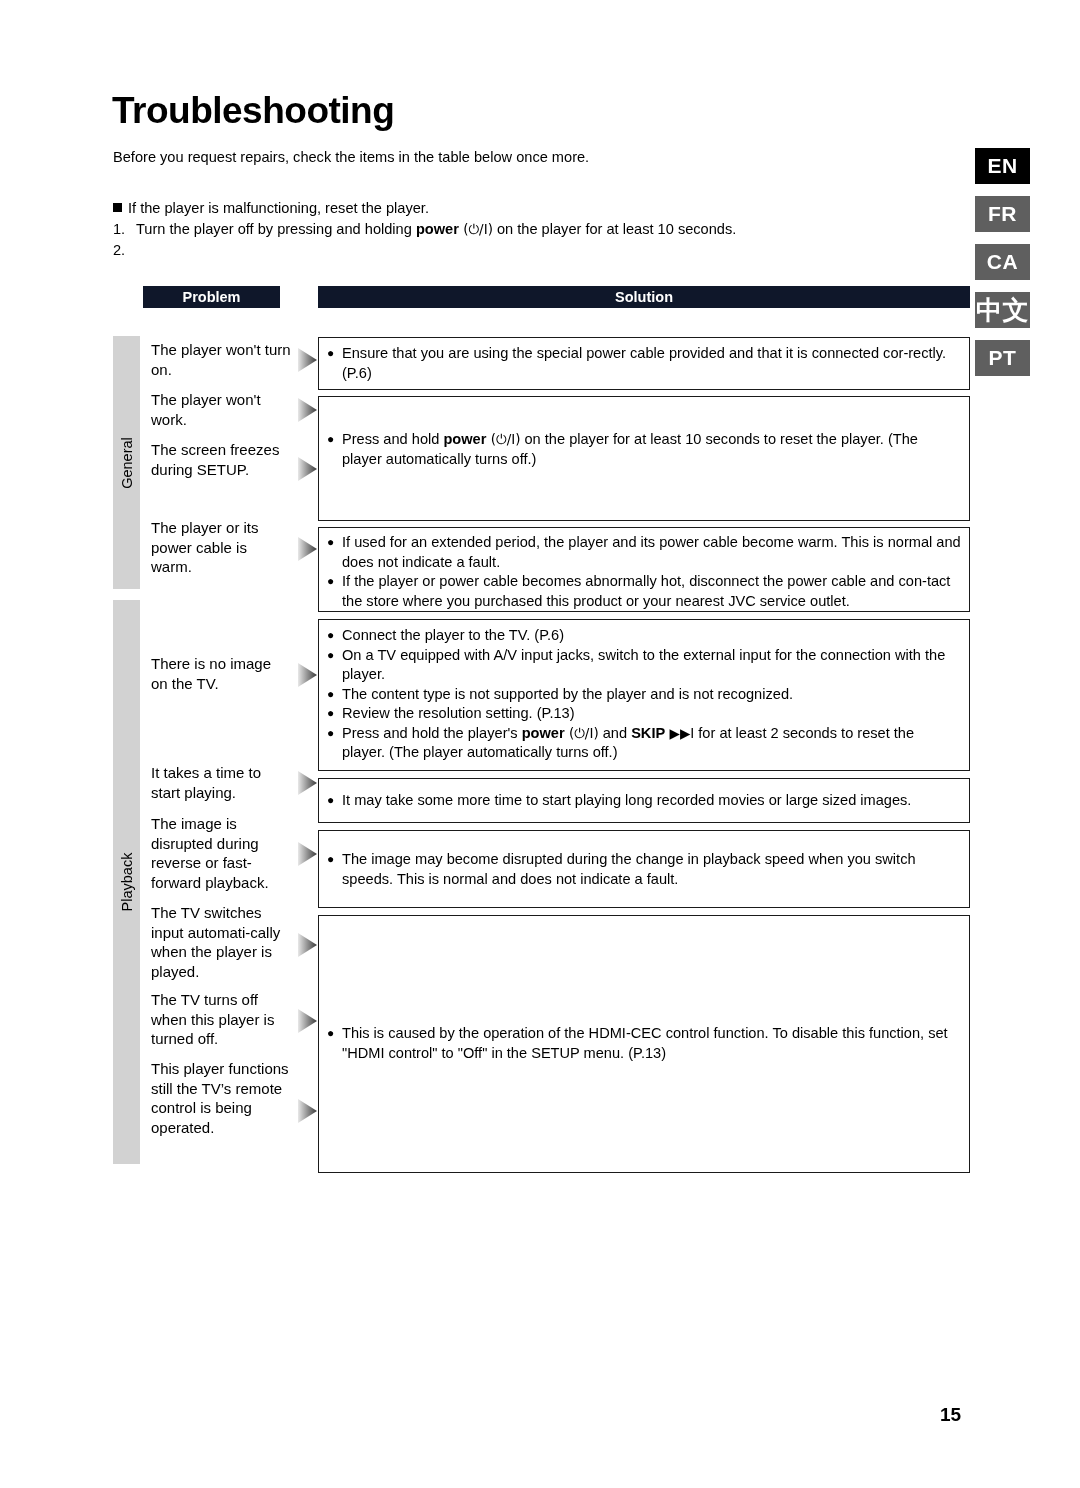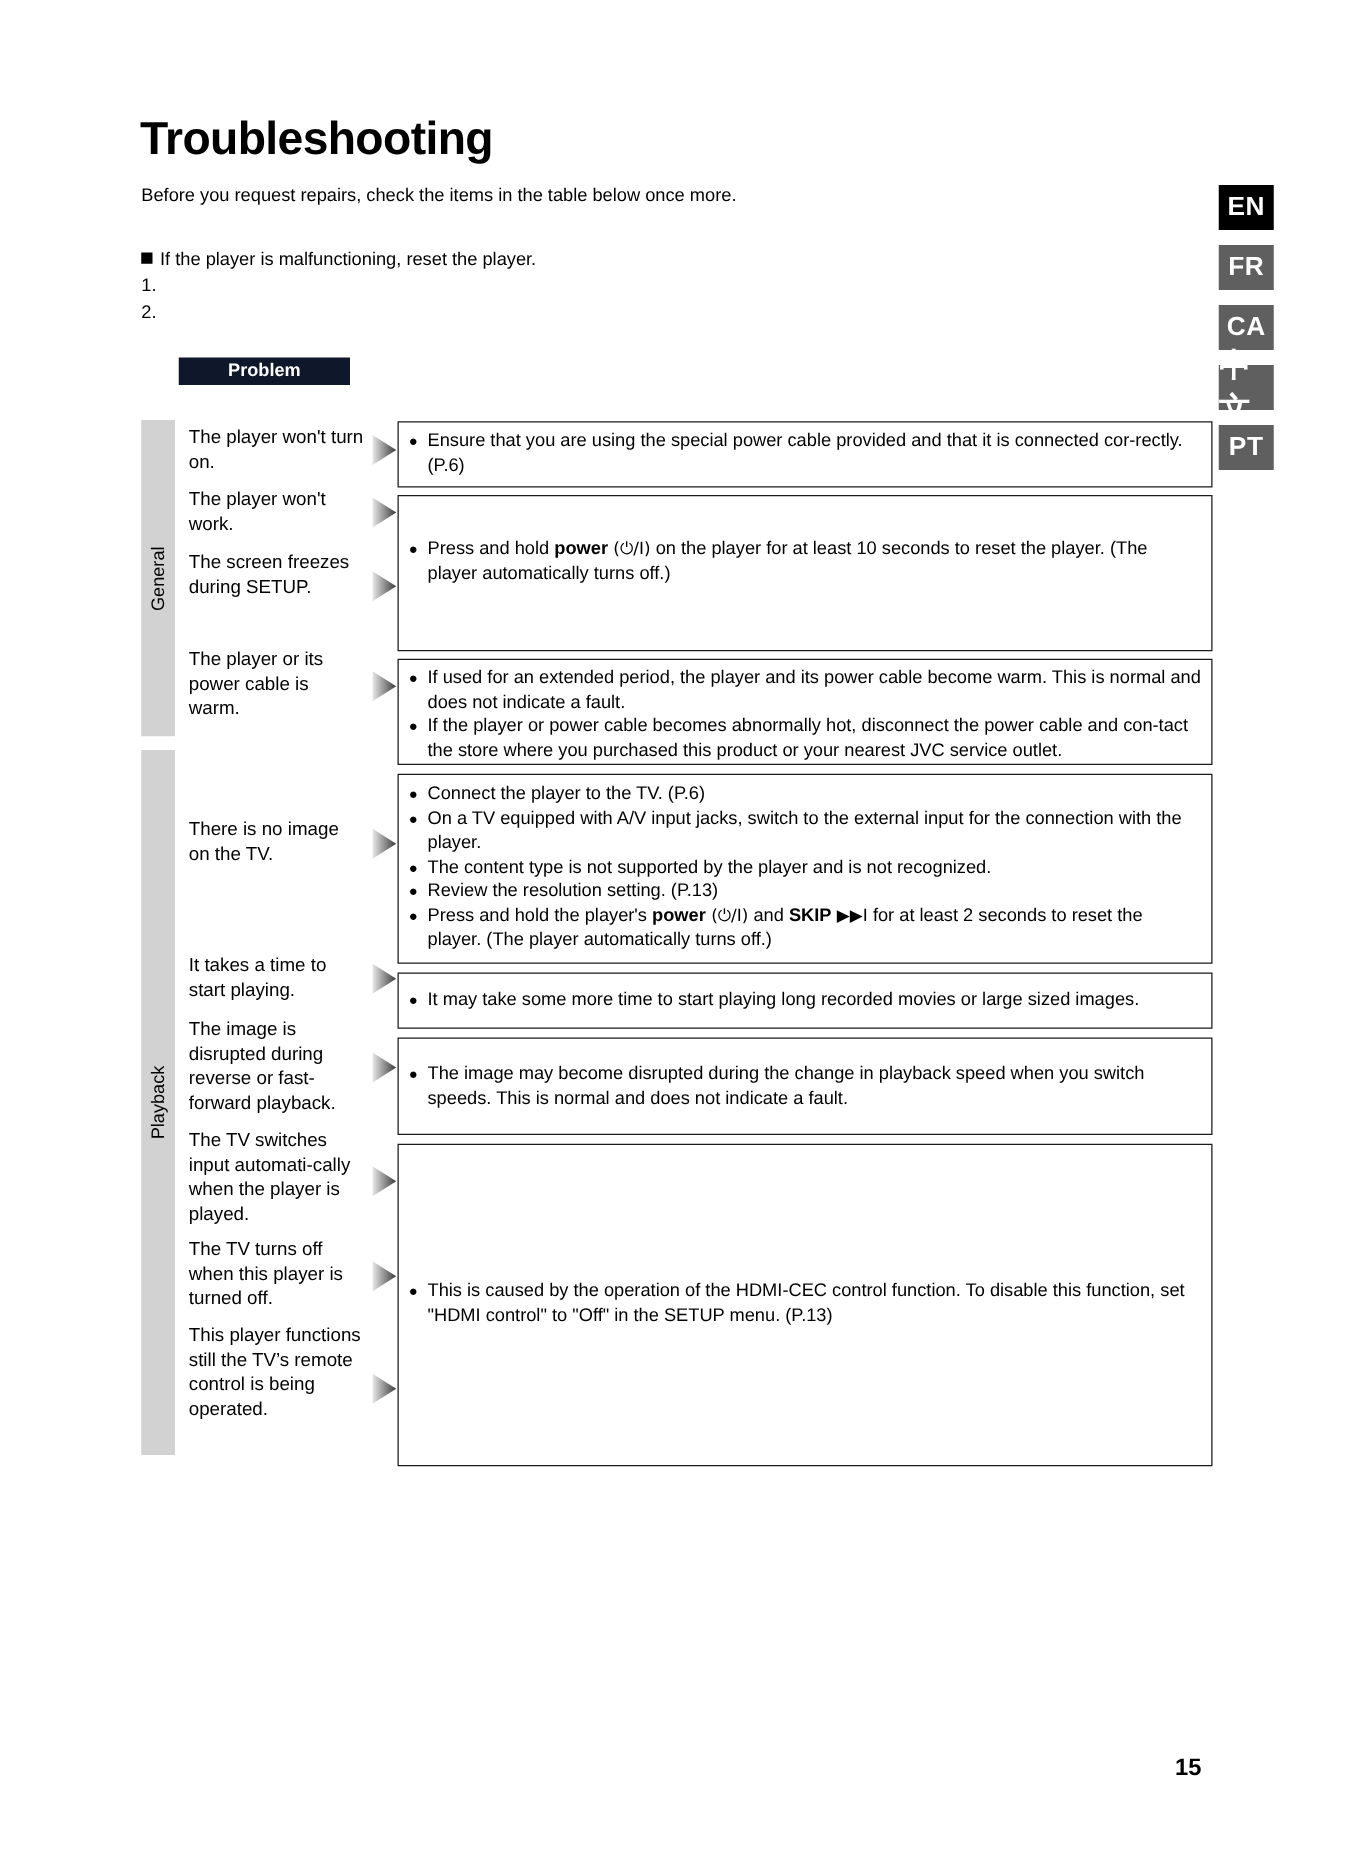--- a/index.html
+++ b/index.html
@@ -81,21 +81,21 @@
   b { font-weight: bold; }
 
   
   #lang-tabs {
     position: absolute;
     left: 975px;
     top: 148px;
     width: 58px;
   }
   .lang-tab {
-    width: 44px;
+    width: 55px;
     height: 36px;
     margin-bottom: 12px;
     background: #5f5f5f;
     color: #ffffff;
     font-size: 21px;
     font-weight: bold;
     display: flex;
     align-items: center;
     justify-content: center;
     letter-spacing: 0.5px;
@@ -214,39 +214,41 @@
 </div>
 
 <div id="reset-block">
   <div class="heading-line">
     <span class="sq"></span>
     <span>If the player is malfunctioning, reset the player.</span>
   </div>
   <ol>
     <li>
       <span class="num">1.</span>
+      <span><span>Turn the player off by pressing and holding </span><b>power</b><span class="pwr"> (⏻/I)</span><span> on the player for at least 10 seconds.</span></span>
     </li>
     <li>
       <span class="num">2.</span>
     </li>
   </ol>
 </div>
 
 <div id="lang-tabs">
   <div class="lang-tab active">EN</div>
   <div class="lang-tab">FR</div>
   <div class="lang-tab">CA</div>
   <div class="lang-tab cjk">中文</div>
   <div class="lang-tab">PT</div>
 </div>
 
 <div id="trouble-table">
 
   <div class="hdr-row">
     <div class="hdr hdr-problem">Problem</div>
+    <div class="hdr hdr-solution">Solution</div>
   </div>
 
   <div class="table-body">
 
     <div class="group-bar" style="top:22px; height:253px;">
       <span class="group-label">General</span>
     </div>
     <div class="group-bar" style="top:286px; height:564px;">
       <span class="group-label">Playback</span>
     </div>

